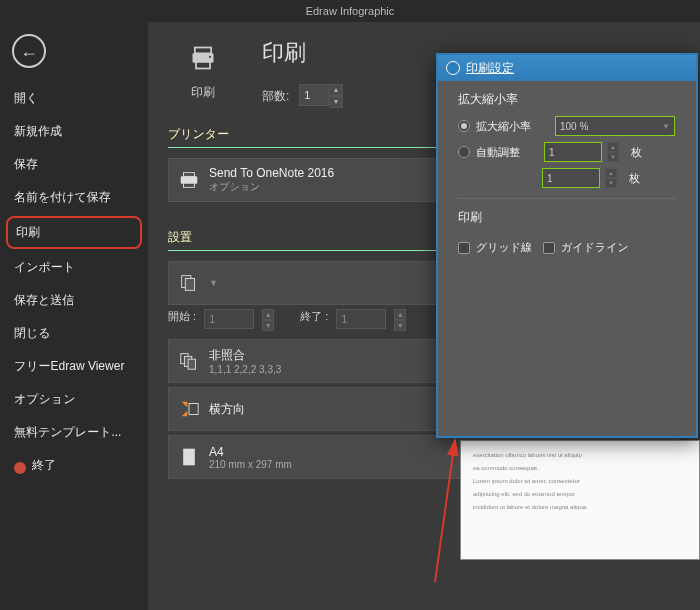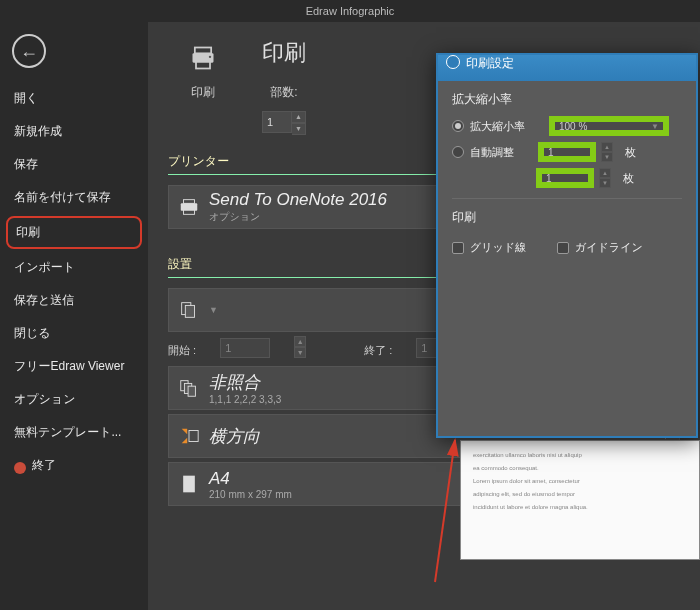--- a/index.html
+++ b/index.html
@@ -11,48 +11,48 @@
   .back-arrow { font-size: 18px; color: #ccc; }
   .nav-item { padding: 8px 14px; color: #e8e8e8; cursor: pointer; font-size: 12px; }
   .nav-item.active { border: 2px solid #d43a2a; border-radius: 8px; margin: 2px 6px; padding: 6px 8px; }
   .nav-exit { display: flex; align-items: flex-end; gap: 6px; }
   .exit-dot { width: 12px; height: 12px; border-radius: 50%; background: #c94c3a; display: inline-block; }
   .content { flex: 1; padding: 16px 20px; background: #3a3a3a; position: relative; overflow: hidden; }
   .print-head { display: flex; align-items: flex-start; gap: 24px; margin-bottom: 18px; }
   .print-tile { width: 70px; text-align: center; }
   .print-tile .ic { width: 48px; height: 40px; margin: 0 auto 6px; display: flex; align-items: center; justify-content: center; }
   .print-title { font-size: 22px; color: #e0e0e0; margin-bottom: 16px; }
-  .copies-row { display: flex; align-items: center; gap: 10px; flex-direction: column; }
+  .copies-row { display: flex; align-items: center; gap: 10px; }
   .spinner { display: inline-flex; }
   .spinner input { width: 30px; height: 22px; background: #4a4a4a; border: 1px solid #555; color: #ddd; text-align: left; padding: 0 4px; font-size: 11px; }
   .spinner .stepper { width: 14px; display: flex; flex-direction: column; }
   .spinner .stepper span { flex: 1; background: #4a4a4a; border: 1px solid #555; border-left: none; font-size: 7px; line-height: 10px; text-align: center; cursor: pointer; color: #aaa; }
   .section-h { font-size: 12px; color: #fef9c3; margin: 6px 0 10px; border-bottom: 1px solid #86efac; padding-bottom: 4px; }
   .sel-row { display: flex; align-items: center; background: #4a4a4a; border: 1px solid #555; margin-bottom: 4px; height: 44px; position: relative; }
   .sel-row .ic { width: 40px; display: flex; align-items: center; justify-content: center; font-size: 20px; color: #ddd; }
   .sel-row .txt { flex: 1; }
-  .sel-row .txt .t1 { font-size: 17px; color: #eee; font-style: italic; }
+  .sel-row .txt .t1 { font-size: 12px; color: #eee; }
   .sel-row .txt .t2 { font-size: 10px; color: #aaa; }
   .sel-row .drop { width: 18px; font-size: 9px; color: #888; }
   .linkish { color: #3b9be6; text-align: right; font-size: 11px; cursor: pointer; margin: 2px 0 8px; }
   .linkish.red-box { border: 2px solid #d43a2a; border-radius: 6px; display: inline-block; padding: 4px 8px; float: right; }
-  .range-row { display: flex; align-items: flex-end; gap: 24px; margin: 4px 0 8px; font-size: 11px; }
+  .range-row { display: flex; align-items: flex-start; gap: 8px; margin: 4px 0 8px; font-size: 11px; }
   .range-row input { width: 50px; height: 20px; background: #444; border: 1px solid #555; color: #888; padding: 0 4px; font-size: 11px; }
   .range-row .stepper2 { width: 12px; display: flex; flex-direction: column; }
   .range-row .stepper2 span { flex:1; background:#4a4a4a; border:1px solid #555; font-size:7px; line-height:9px; text-align:center; color:#888;}
   
   .dialog { position: absolute; top: 53px; left: 436px; width: 262px; height: 385px; background: #5a5a5a; border: 2px solid #2f7db8; box-shadow: 0 4px 20px rgba(0,0,0,.6); z-index: 10; }
-  .dialog-title { height: 26px; background: linear-gradient(#3a8bc6, #2f7db8); color: #fff; font-size: 12px; display: flex; padding: 0 8px; gap: 6px; }
-  .dialog-body { padding: 10px 14px; font-size: 11px; color: #eee; }
+  .dialog-title { height: 26px; background: linear-gradient(#3a8bc6, #2f7db8); color: #fff; font-size: 12px; display: flex; align-items: center; padding: 0 8px; gap: 6px; text-decoration: underline; }
+  .dialog-body { padding: 10px 20px; font-size: 11px; color: #eee; }
   .group-label { font-size: 12px; margin-bottom: 8px; }
   .radio-row, .check-row { display: flex; align-items: center; gap: 6px; margin: 6px 0; }
   .radio, .check { width: 12px; height: 12px; border: 1px solid #999; background: #444; border-radius: 50%; display: inline-flex; align-items: center; justify-content: center; }
   .check { border-radius: 2px; }
   .radio.sel::after { content: ""; width: 6px; height: 6px; background: #ccc; border-radius: 50%; }
-  .dialog-sel { width: 58px; height: 20px; background: #4a4a4a; border: 6px solid #84cc16; color: #ccc; display: inline-flex; align-items: center; padding: 0 4px; font-size: 10px; }
+  .dialog-sel { width: 58px; height: 20px; background: #4a4a4a; border: 1px solid #84cc16; color: #ccc; display: inline-flex; align-items: center; padding: 0 4px; font-size: 10px; }
   .dialog-sel.wide { width: 120px; }
   .d-drop { margin-left: auto; font-size: 8px; color: #888; }
   .d-spin { width: 12px; display: inline-flex; flex-direction: column; margin-left: -1px; }
   .d-spin span { height: 10px; background:#4a4a4a; border:1px solid #555; font-size:6px; line-height:8px; text-align:center; color:#888;}
   .dialog hr { border: none; border-top: 1px solid #6a6a6a; margin: 10px 0; }
   
   .arrow-svg { position: absolute; top: 0; left: 0; width: 700px; height: 610px; pointer-events: none; z-index: 20; }
   
   .preview { position: absolute; left: 460px; top: 440px; width: 240px; height: 120px; background: #fafafa; border: 1px solid #888; padding: 10px 12px; font-size: 6px; color: #888; line-height: 1.5; z-index: 5; }
   .preview p { margin-bottom: 4px; }
@@ -241,21 +241,21 @@
           <span>1</span>
         </span>
       <span class="d-spin">
           <span>▲</span>
           <span>▼</span>
         </span>
       <span style="margin-left:6px;">枚</span>
     </div>
     <hr>
     <div class="group-label">印刷</div>
-    <div class="check-row" style="display:inline-flex; margin-right:28px;justify-content:space-between;">
+    <div class="check-row" style="display:inline-flex; margin-right:8px;justify-content:space-between;">
       <span class="check"></span>
       <span>グリッド線</span>
     </div>
     <div class="check-row" style="display:inline-flex;">
       <span class="check"></span>
       <span>ガイドライン</span>
     </div>
   </div>
 </div>
 

